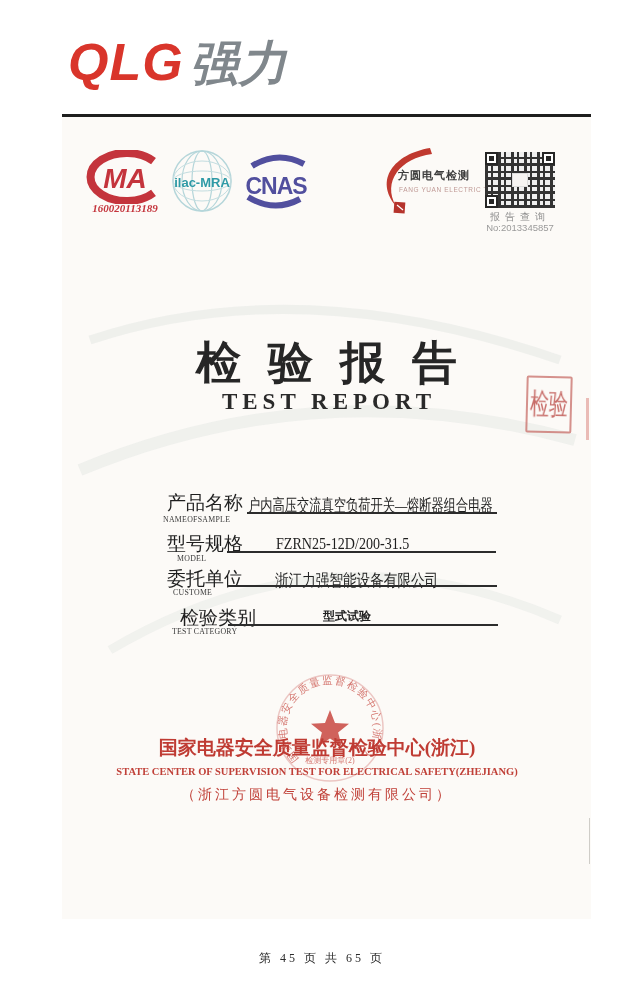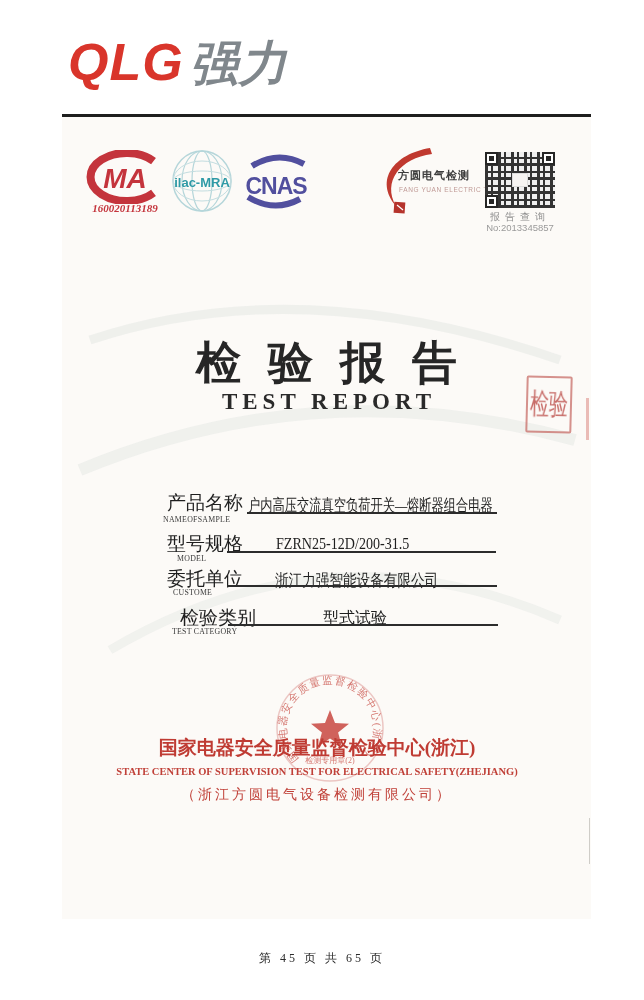--- a/index.html
+++ b/index.html
@@ -152,21 +152,21 @@
   <div class="abs fval" style="left:276px;top:535px;font-size:16px;transform:scaleX(.88);">FZRN25-12D/200-31.5</div>
   <div class="abs fline" style="left:227px;top:551px;width:269px;"></div>
   <div class="abs fsub" style="left:177px;top:553px;">MODEL</div>
 
   <div class="abs flabel" style="left:167px;top:566px;">委托单位</div>
   <div class="abs fval" style="left:275px;top:569px;transform:scaleX(.8);">浙江力强智能设备有限公司</div>
   <div class="abs fline" style="left:227px;top:585px;width:270px;"></div>
   <div class="abs fsub" style="left:173px;top:587px;">CUSTOME</div>
 
   <div class="abs flabel" style="left:167px;top:605px;margin-left:13px;">检验类别</div>
-  <div class="abs fval" style="left:323px;top:608px;font-size:16px;">型式试验</div>
+  <div class="abs fval" style="left:323px;top:608px;font-size:12px;font-weight:bold;">型式试验</div>
   <div class="abs fline" style="left:228px;top:624px;width:270px;"></div>
   <div class="abs fsub" style="left:172px;top:626px;">TEST CATEGORY</div>
 
   <svg class="abs stamp-round" width="116" height="116" viewBox="0 0 116 116">
     <circle cx="58" cy="58" r="53" stroke="rgba(200,80,75,.3)" stroke-width="1.5" fill="none"></circle>
     <defs>
         <path id="arcP" d="M 27 89 A 44 44 0 1 1 89 89" fill="none"></path>
       </defs>
     <text font-size="10.5" fill="rgba(203,85,78,.8)" letter-spacing="1.5">
       <textPath href="#arcP">国家电器安全质量监督检验中心(浙江)</textPath>

